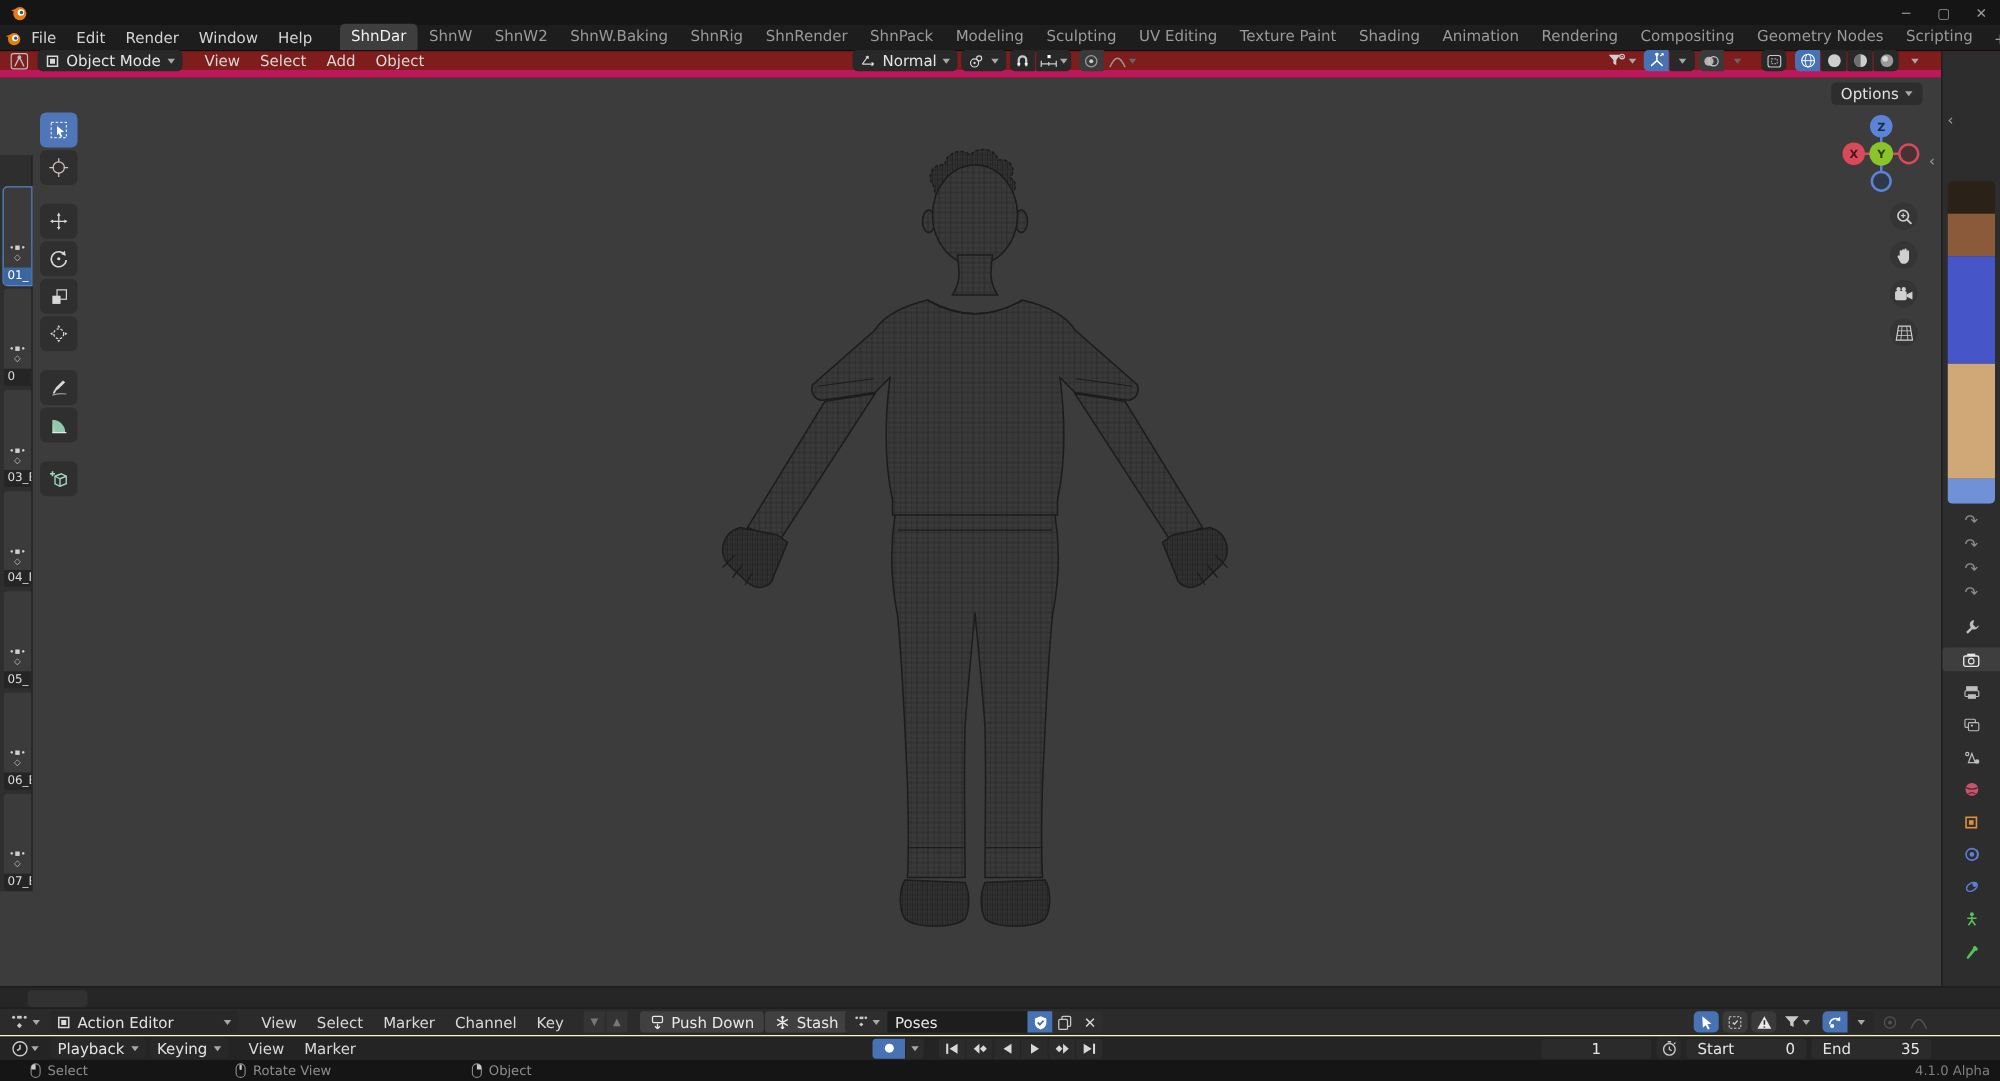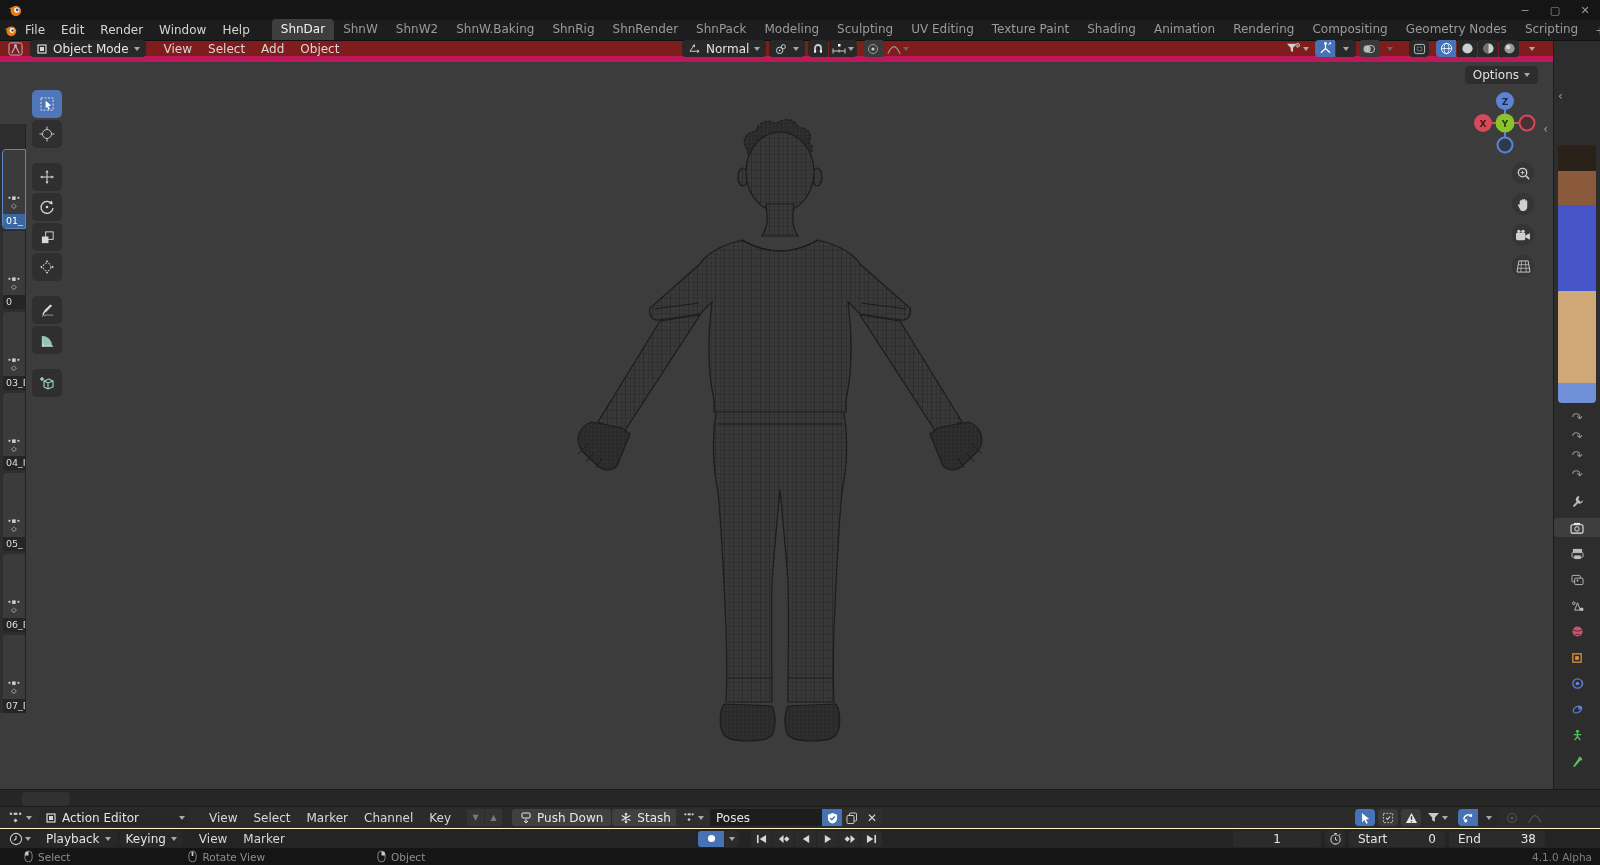--- a/index.html
+++ b/index.html
@@ -791,21 +791,21 @@
           <circle cx="7" cy="8" r="5" fill="none" stroke="#c9c9c9" stroke-width="1.2"></circle>
           <path d="M7,5.5 V8 L9,9.2 M5.5,1.5 H8.5 M11,3.5 L12.2,2.3" stroke="#c9c9c9" fill="none" stroke-width="1.1"></path>
         </svg>
     </span>
     <div class="field range-field">
       <span>Start</span>
       <span>0</span>
     </div>
     <div class="field range-field">
       <span>End</span>
-      <span>38</span>
+      <span>35</span>
     </div>
   </div>
 </div>
 
 <div class="statusbar">
   <div class="hint" style="margin-left:24px;">
     <svg width="9" height="13" viewBox="0 0 10 14">
         <rect x="1" y="1" width="8" height="12" rx="4" fill="none" stroke="#8d8d8d"></rect>
         <path d="M1.4,2.5 Q3,1.2 5,1.4 L5,6 L1.2,6 Q1,4 1.4,2.5" fill="#c9c9c9"></path>
       </svg>

